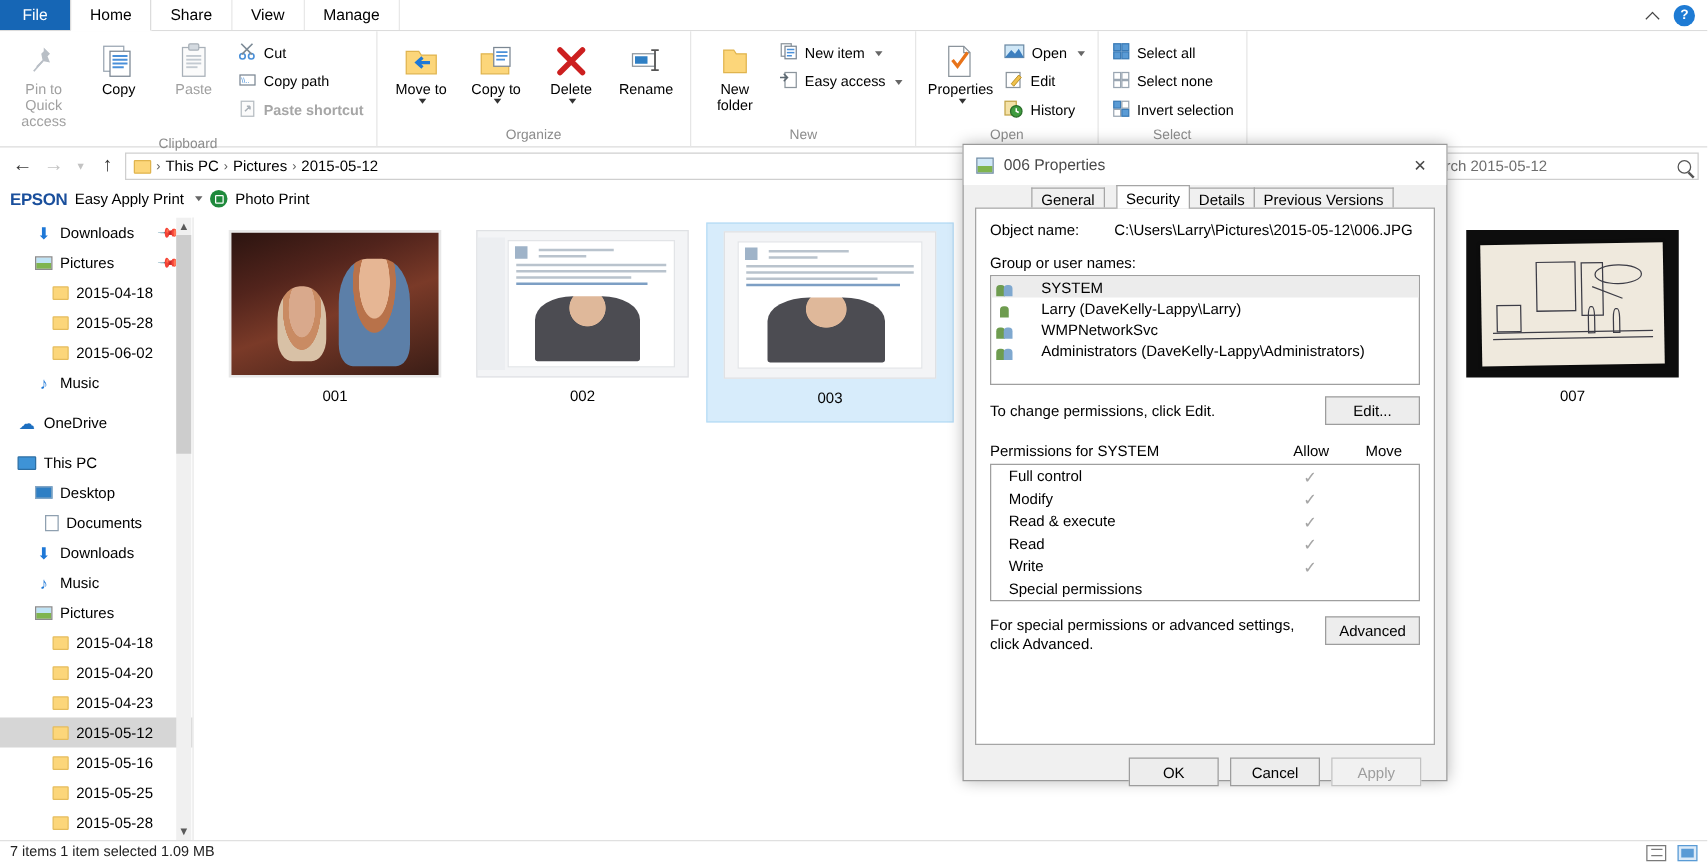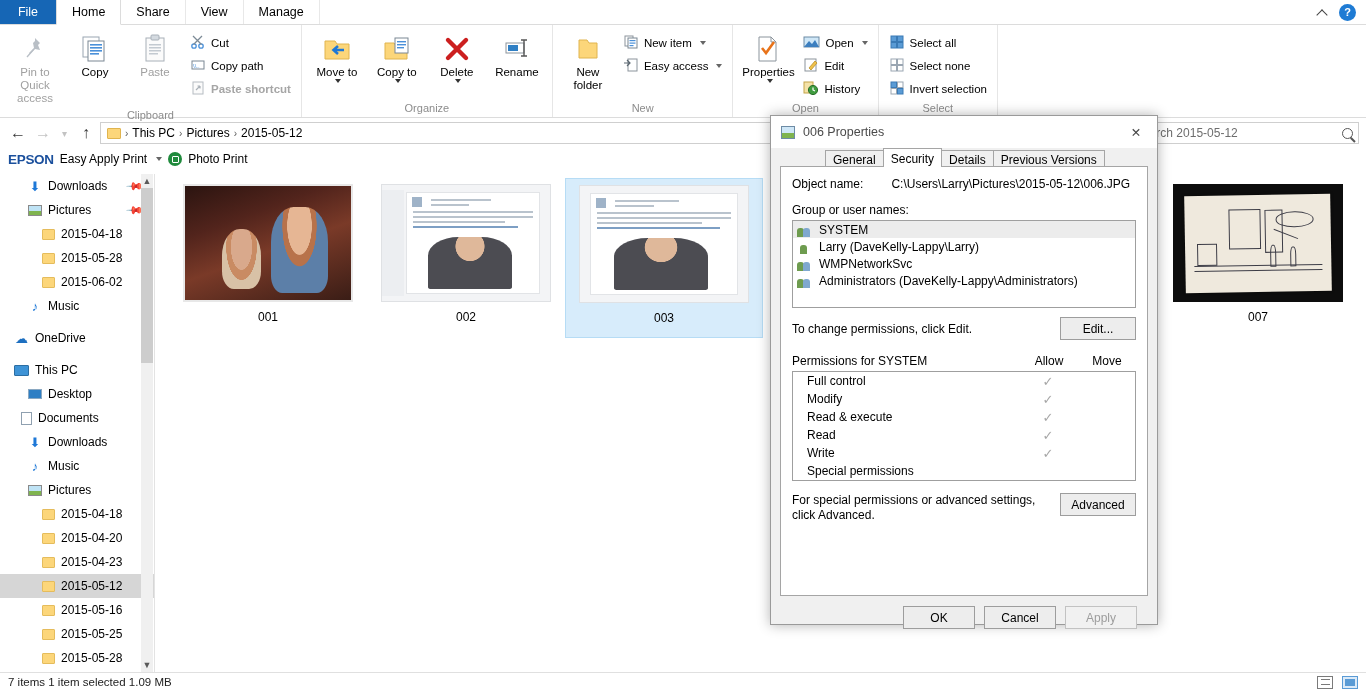--- a/index.html
+++ b/index.html
@@ -162,28 +162,28 @@
                padding-left:10px; gap:8px; }
   .dlg-ico { width:14px; height:13px; background:linear-gradient(#cfe7f7 55%,#7fb44f 55%);
              border:1px solid #6d8ba5; }
   .dlg-title span { font-size:12.5px; color:#4a4a4a; }
   .dlg-close { margin-left:auto; width:42px; height:32px; display:flex; align-items:center;
                justify-content:center; font-size:16px; color:#555; }
   .dlg-body { padding:0 9px 9px 9px; }
   .dlg-tabs { display:flex; align-items:flex-end; height:19px; margin-left:1px;padding-left:44px; }
   .dtab { padding:2px 7px 2px 7px; font-size:12px; background:#f0f0f0;
           border:1px solid #a5a5a5; border-bottom:none; margin-right:-1px; height:17px; }
-  .dtab.active { background:#fff; height:19px; padding-top:3px; position:relative; z-index:2; }
+  .dtab.active { background:#fff; height:19px; padding-top:3px; position:relative; z-index:2;margin-left:10px; }
   .dlg-panel { background:#fff; border:1px solid #a5a5a5; padding:10px 11px;
                position:relative; top:-1px; height:430px; }
   .row-label { font-size:12px; }
   .objname { display:flex; gap:28px; font-size:12px; margin-bottom:12px; }
   .listbox { border:1px solid #9f9f9f; height:88px; margin-top:3px; background:#fff;
              overflow:hidden; }
-  .luser { display:flex; align-items:center; gap:6px; height:17px; padding-left:4px;
+  .luser { display:flex; align-items:center; gap:20px; height:17px; padding-left:4px;
            font-size:12px; }
   .luser.sel { background:#ececec; }
   .uic { width:16px; height:14px; position:relative; flex:none; }
   .uic.group:before, .uic.group:after, .uic.single:before {
      content:""; position:absolute; bottom:0; width:7px; height:9px; border-radius:3px 3px 0 0; }
   .uic.group:before { left:0; background:#6e9c4f; }
   .uic.group:after { left:6px; background:#7fa8cf; }
   .uic.single:before { left:3px; background:#6e9c4f; }
   .editrow { display:flex; align-items:center; margin-top:9px; font-size:12px; }
   .btn { background:#ededed; border:1px solid #9d9d9d; font-size:12px;
@@ -543,21 +543,21 @@
     </div>
     <div style="height:8px"></div>
     <div class="navitem" style="padding-left:14px">
       <span class="ni-pc"></span>
       <span>This PC</span>
     </div>
     <div class="navitem" style="padding-left:28px">
       <span class="ni-desk"></span>
       <span>Desktop</span>
     </div>
-    <div class="navitem" style="padding-left:21px">
+    <div class="navitem" style="padding-left:36px">
       <span class="ni-doc"></span>
       <span>Documents</span>
     </div>
     <div class="navitem" style="padding-left:28px">
       <span class="ni-dl">⬇</span>
       <span>Downloads</span>
     </div>
     <div class="navitem" style="padding-left:28px">
       <span class="ni-music">♪</span>
       <span>Music</span>

